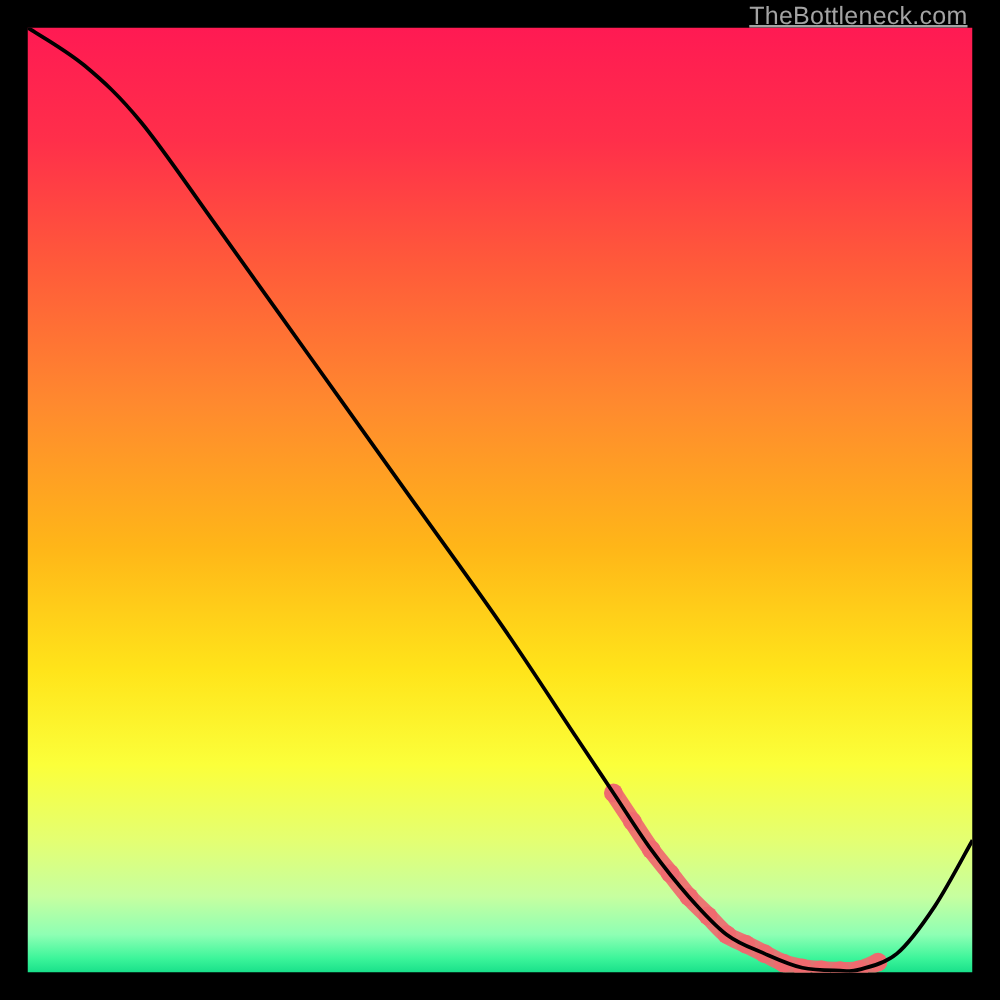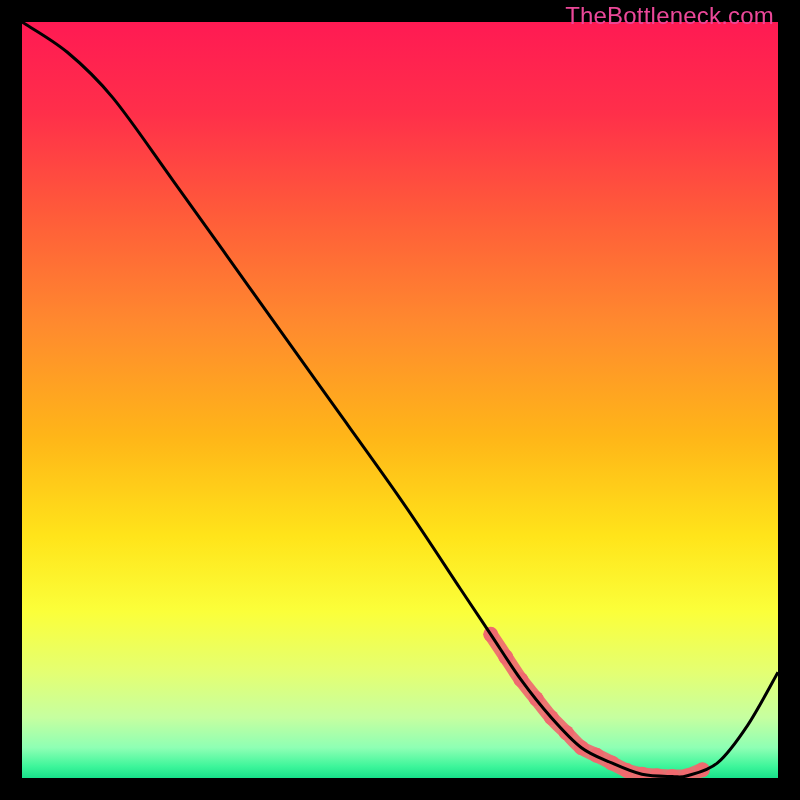--- a/index.html
+++ b/index.html
@@ -16,25 +16,26 @@
     left: 22px;
     top: 22px;
     width: 756px;
     height: 756px;
     background: #000;
   }
   .watermark {
     position: absolute;
     top: 2px;
     right: 26px;
-    color: #ec4899;
-    font-size: 24px;
+    color: #a3a3a3;
+    font-size: 20px;
     font-weight: 500;
     letter-spacing: 0.2px;
     z-index: 5;
+    text-decoration: underline;
   }
   svg {
     display: block;
   }
 </style>
 </head>
 <body>
 
 <div class="watermark">TheBottleneck.com</div>
 

